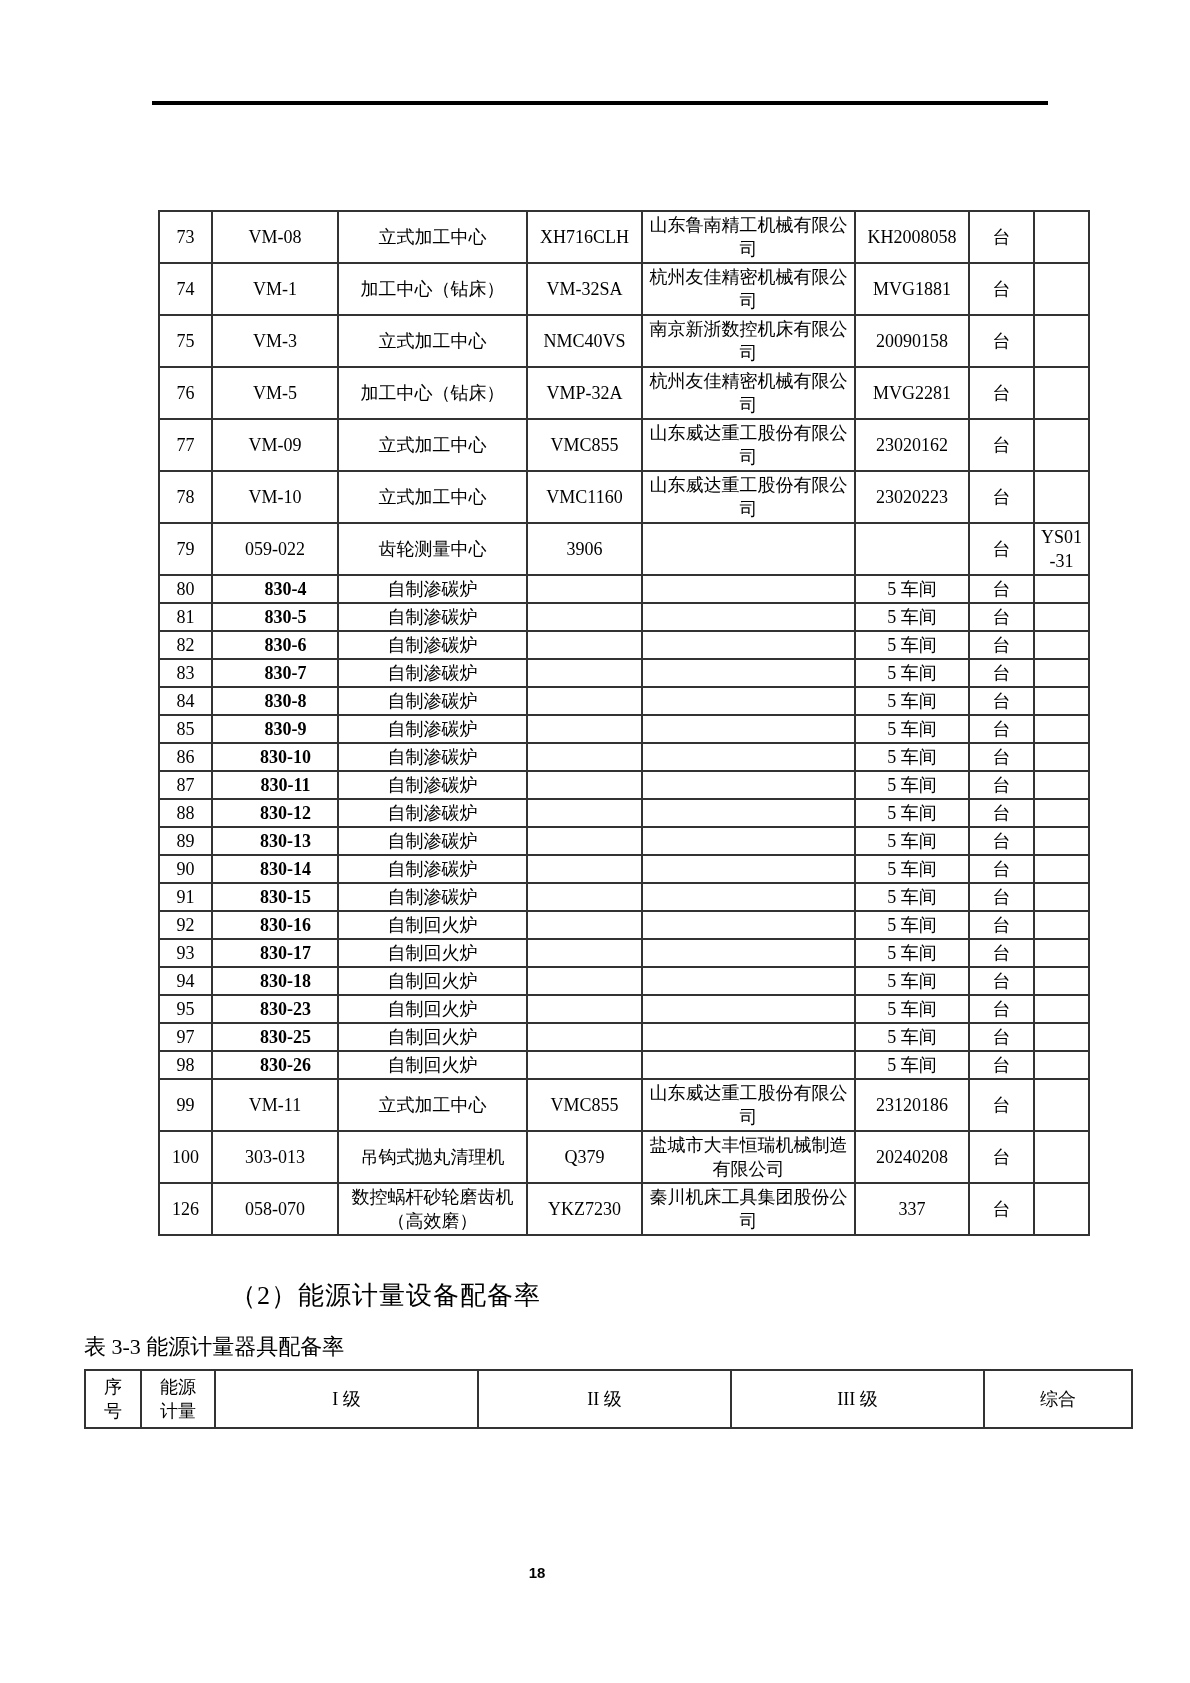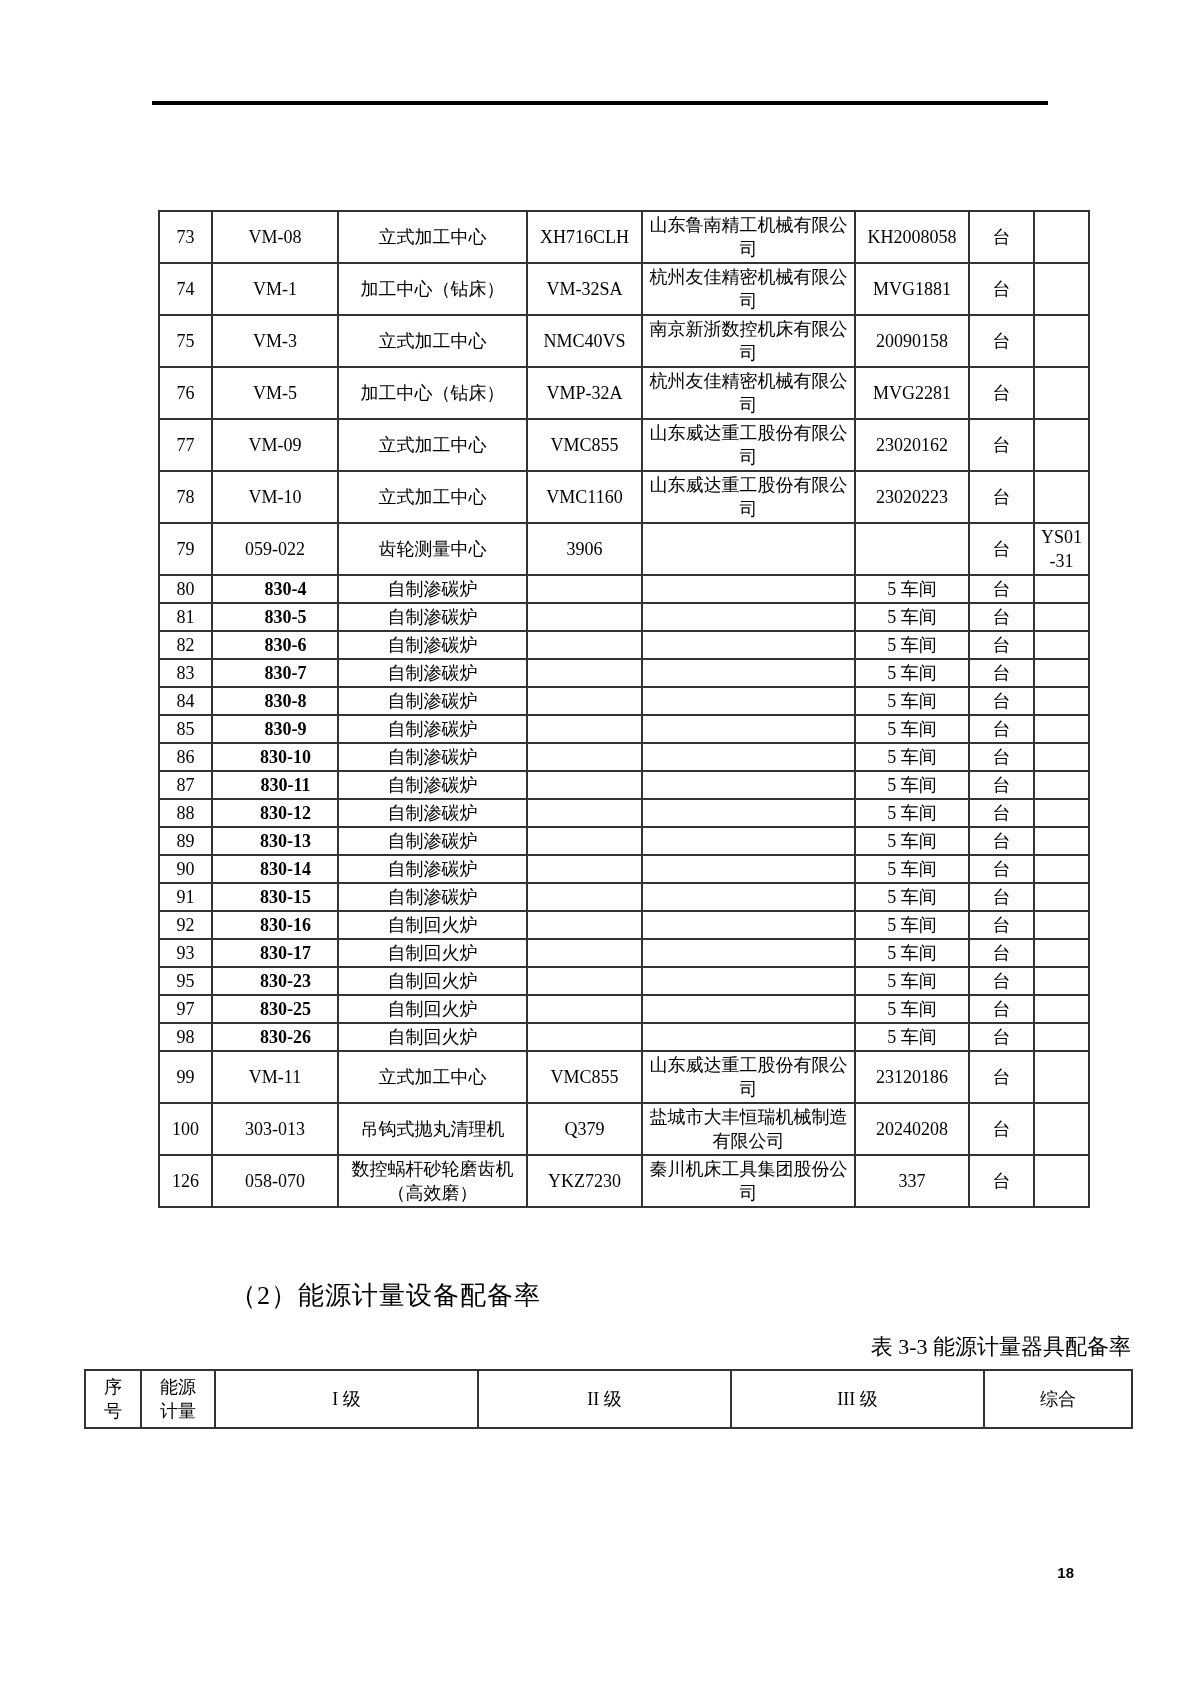--- a/index.html
+++ b/index.html
@@ -17,31 +17,31 @@
     font-size:18px;line-height:24px;padding:1px 5px;white-space:pre-line;
     overflow:hidden;
   }
   .main-table td.bold{font-weight:bold;padding-left:26px;}
 
   .section-heading{
     position:absolute;left:230px;top:1281px;font-size:26px;line-height:30px;
     letter-spacing:1px;white-space:nowrap;
   }
   .table-caption{
-    position:absolute;left:84px;top:1334px;width:1047px;text-align:right;
+    position:absolute;left:84px;top:1334px;width:1047px;text-align:left;
     font-size:22px;line-height:26px;white-space:nowrap;
   }
   .metering-table-wrap{position:absolute;left:84px;top:1369px;}
   .metering-table{width:1047px;}
   .metering-table td{
     border:2px solid #333;text-align:center;vertical-align:middle;
     font-size:18px;line-height:24px;height:54px;padding:1px 4px;white-space:pre-line;
   }
   .page-number{
-    position:absolute;left:0;top:1563px;width:1074px;text-align:right;
+    position:absolute;left:0;top:1563px;width:1074px;text-align:center;
     font-family:"Liberation Sans","DejaVu Sans",sans-serif;font-size:15px;
     font-weight:600;line-height:20px;
   }
 </style>
 </head>
 <body>
 
 <div class="top-rule"></div>
 
 <div class="main-table-wrap">
@@ -254,20 +254,30 @@
           <td>自制回火炉</td>
           <td></td>
           <td></td>
           <td>5 车间</td>
           <td>台</td>
           <td></td>
         </tr>
         <tr>
           <td>93</td>
           <td class="bold">830-17</td>
+          <td>自制回火炉</td>
+          <td></td>
+          <td></td>
+          <td>5 车间</td>
+          <td>台</td>
+          <td></td>
+        </tr>
+        <tr>
+          <td>94</td>
+          <td class="bold">830-18</td>
           <td>自制回火炉</td>
           <td></td>
           <td></td>
           <td>5 车间</td>
           <td>台</td>
           <td></td>
         </tr>
         <tr>
           <td>95</td>
           <td class="bold">830-23</td>

